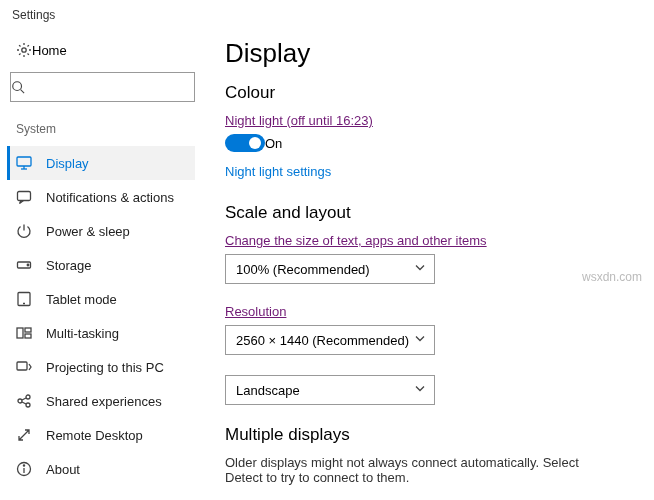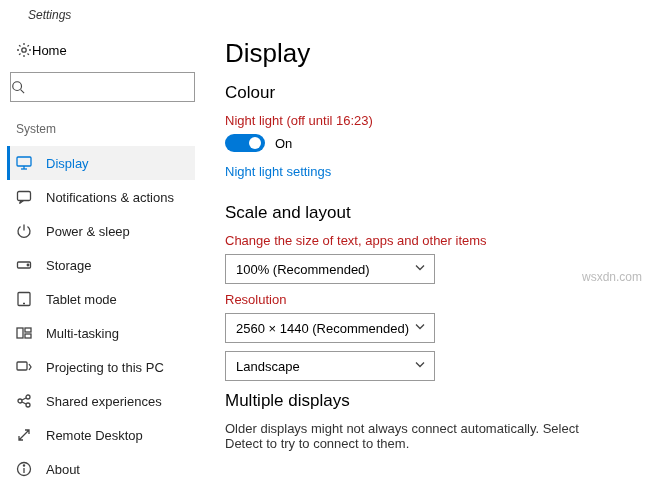--- a/index.html
+++ b/index.html
@@ -1,18 +1,18 @@
 <!DOCTYPE html>
 <html><head>
   <meta charset="utf-8">
   <style>
     * { margin: 0; padding: 0; box-sizing: border-box; font-family: "Segoe UI", sans-serif; }
     body { width: 654px; height: 500px; background: #fff; overflow: hidden; display: flex; flex-direction: column; }
     
-    .header { padding: 8px 28px; font-size: 12px; color: #333; font-style: italic; }
+    .header { padding: 8px 12px; font-size: 12px; color: #333; }
     
     .content { display: flex; flex: 1; overflow: hidden; }
     
     .sidebar { width: 205px; padding: 4px 10px; display: flex; flex-direction: column; }
     .home-row { display: flex; align-items: center; padding: 8px 6px; margin-bottom: 6px; cursor: default; }
     .home-row .icon { width: 16px; height: 16px; flex-shrink: 0; display: flex; align-items: center; justify-content: center; }
     .home-row .label { font-size: 13px; }
     
     .search-box { position: relative; border: 1px solid #999; height: 30px; display: flex; align-items: center; margin-bottom: 16px; }
     .search-box input { border: none; outline: none; flex: 1; padding: 0 8px; font-size: 12px; font-style: italic; color: #666; }
@@ -24,31 +24,31 @@
     .sidebar-item { display: flex; align-items: center; gap: 14px; padding: 9px 6px; cursor: pointer; font-size: 13px; color: #222; }
     .sidebar-item.active { color: #0078d7; border-left: 3px solid #0078d7; margin-left: -3px; background: #f2f2f2; }
     .sidebar-item .icon { width: 16px; height: 16px; flex-shrink: 0; display: flex; align-items: center; justify-content: center; }
     .sidebar-item.active .icon svg { stroke: #0078d7; }
     
     .main { flex: 1; padding: 8px 20px 20px 20px; overflow-y: auto; }
     .page-title { font-size: 26px; font-weight: 300; margin-bottom: 14px; }
     .section-title { font-size: 17px; font-weight: 400; margin-top: 10px; margin-bottom: 10px; }
     .section-title.first { margin-top: 0; }
     
-    .field-label { font-size: 13px; margin-bottom: 6px; color: #b91c1c; }
+    .field-label { font-size: 13px; margin-bottom: 6px; color: #701a75; text-decoration: underline; }
     .help-text { font-size: 13px; color: #333; margin-bottom: 8px; max-width: 370px; }
     
-    .toggle-row { display: flex; align-items: center; gap: 10px; margin-bottom: 10px; }
+    .toggle-row { display: flex; align-items: center; margin-bottom: 10px; }
     .toggle { width: 40px; height: 18px; border-radius: 9px; background: #0078d7; position: relative; cursor: pointer; }
     .toggle .knob { position: absolute; width: 12px; height: 12px; background: #fff; border-radius: 50%; top: 3px; right: 4px; }
     .toggle-label { font-size: 13px; }
     
     .link { color: #0078d7; font-size: 13px; cursor: pointer; margin-bottom: 14px; display: inline-block; text-align: right; }
     
-    .select-box { position: relative; width: 210px; height: 30px; border: 1px solid #999; display: flex; align-items: center; padding: 0 10px; cursor: pointer; font-size: 13px; margin-bottom: 8px; }
+    .select-box { position: relative; width: 210px; height: 30px; border: 1px solid #999; display: flex; align-items: center; padding: 0 10px; cursor: pointer; font-size: 13px; margin-bottom: 20px; }
     .select-box .chevron { position: absolute; right: 8px; top: 50%; transform: translateY(-50%); }
     
     .field-group { margin-bottom: 6px; }
     
     .watermark { position: absolute; right: 12px; top: 270px; font-size: 12px; color: #bbb; pointer-events: none; }
     
     svg { stroke: #444; stroke-width: 1.3; fill: none; }
   </style>
 </head>
 <body>

